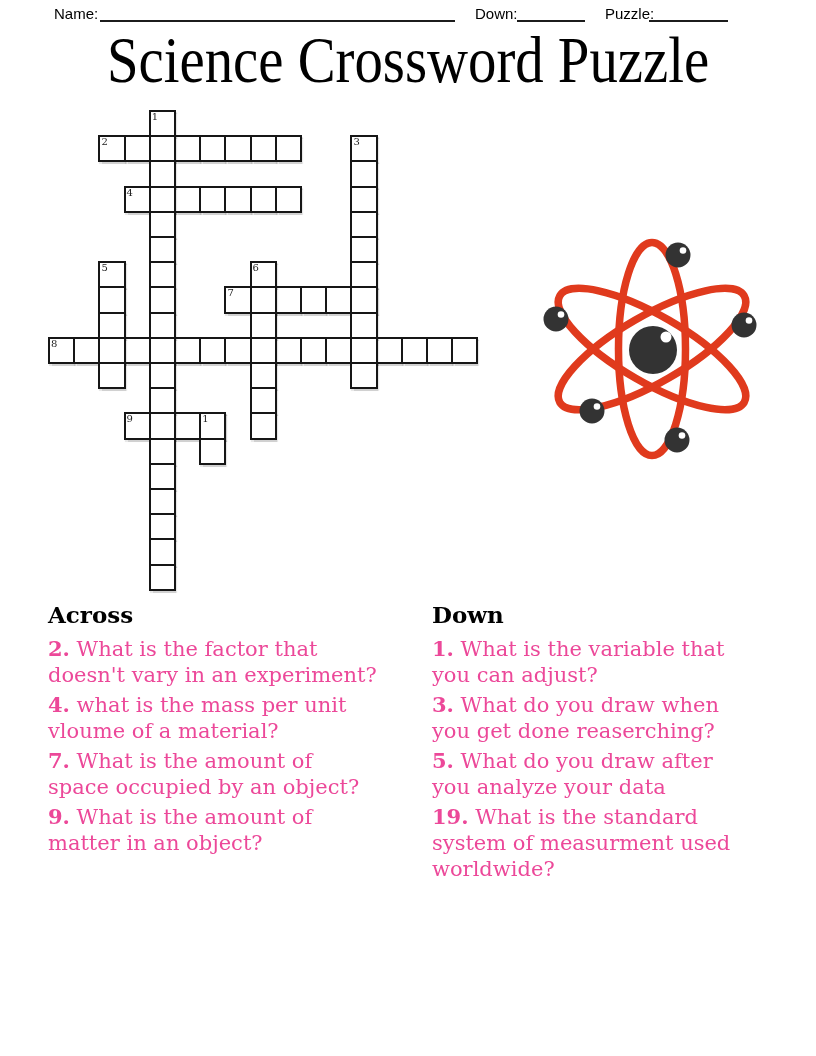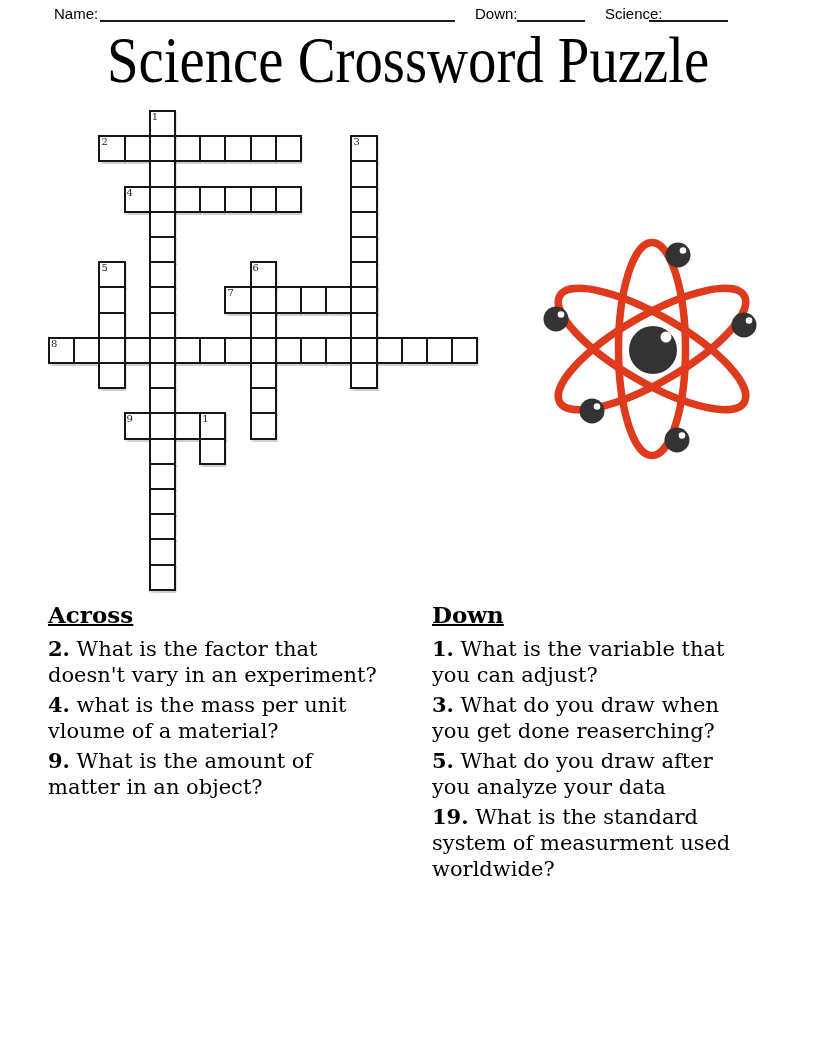--- a/index.html
+++ b/index.html
@@ -23,35 +23,35 @@
   .cell{position:absolute;box-sizing:border-box;background:#fff;border:2px solid #161616;
         box-shadow:1px 1.5px 1px rgba(0,0,0,0.18);}
   .cellnum{position:absolute;font:10px/10px "DejaVu Serif",serif;color:#222;padding:0;}
   
   #atom{position:absolute;left:520px;top:225px;}
   
   .clues{position:absolute;top:601px;}
   #across-col{left:48px;}
   #down-col{left:432px;}
   .clue-heading{font:bold 23px/28px "DejaVu Serif",serif;color:#000;margin:0 0 7px 0;
-                text-decoration:underline;text-decoration-thickness:2px;display:inline-block;}
-  .clue{font:21px/26px "DejaVu Serif",serif;color:#000000;margin:0 0 4px 0;white-space:nowrap;}
+                text-decoration-thickness:2px;display:inline-block;}
+  .clue{font:21px/26px "DejaVu Serif",serif;color:#ec4899;margin:0 0 4px 0;white-space:nowrap;}
   .clue b{font-weight:bold;}
   .clues-inner{display:block;}
 </style>
 </head>
 <body>
 
 <div class="page">
 
   <span class="hdr-label" id="name-label">Name:</span>
   <div class="hline" id="name-line"></div>
   <span class="hdr-label" id="date-label">Down:</span>
   <div class="hline" id="date-line"></div>
-  <span class="hdr-label" id="period-label">Science:</span>
+  <span class="hdr-label" id="period-label">Puzzle:</span>
   <div class="hline" id="period-line"></div>
 
   <div class="title-wrap">
     <span class="title-text">Science Crossword Puzzle</span>
   </div>
 
   <div id="grid">
       <div class="cell" style="left: 50.4px; top: 25.2px; width: 27.2px; height: 27.2px;"></div>
       <div class="cell" style="left: 75.6px; top: 25.2px; width: 27.2px; height: 27.2px;"></div>
       <div class="cell" style="left: 100.8px; top: 25.2px; width: 27.2px; height: 27.2px;"></div>
@@ -171,20 +171,21 @@
       <circle cx="77" cy="181.5" r="3.3"></circle>
       <circle cx="162" cy="210.5" r="3.3"></circle>
     </g>
   </svg>
 
   <div class="clues" id="across-col">
     <span class="clue-heading">Across</span>
     <div class="clues-inner" id="across-items">
         <p class="clue"><b>2.</b> What is the factor that<br>doesn't vary in an experiment?</p>
         <p class="clue"><b>4.</b> what is the mass per unit<br>vloume of a material?</p>
+        <p class="clue"><b>7.</b> What is the amount of<br>space occupied by an object?</p>
         <p class="clue"><b>9.</b> What is the amount of<br>matter in an object?</p>
       </div>
   </div>
   <div class="clues" id="down-col">
     <span class="clue-heading">Down</span>
     <div class="clues-inner" id="down-items">
         <p class="clue"><b>1.</b> What is the variable that<br>you can adjust?</p>
         <p class="clue"><b>3.</b> What do you draw when<br>you get done reaserching?</p>
         <p class="clue"><b>5.</b> What do you draw after<br>you analyze your data</p>
         <p class="clue"><b>19.</b> What is the standard<br>system of measurment used<br>worldwide?</p>

